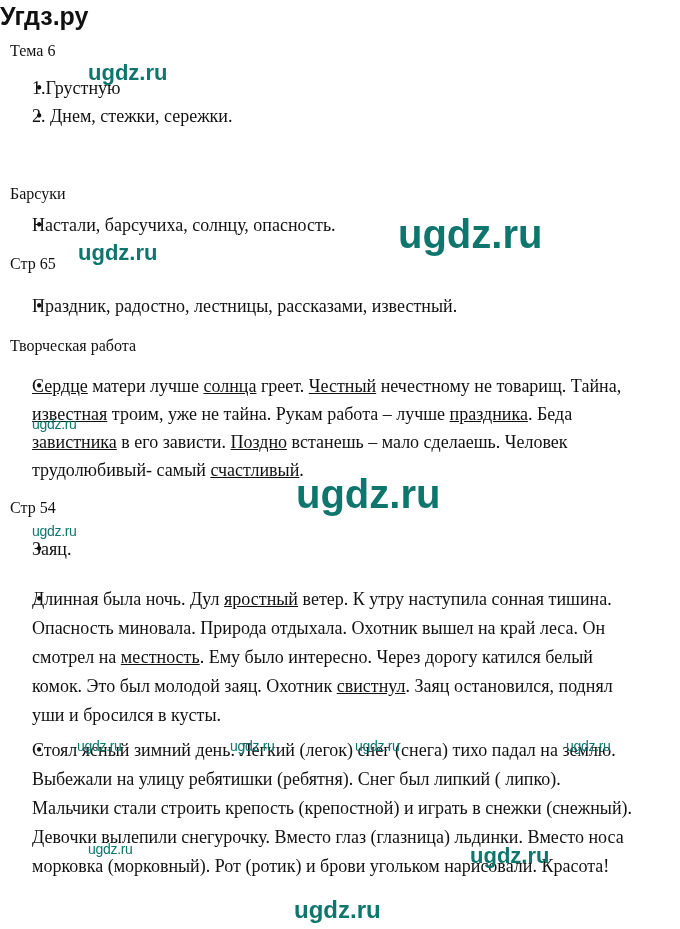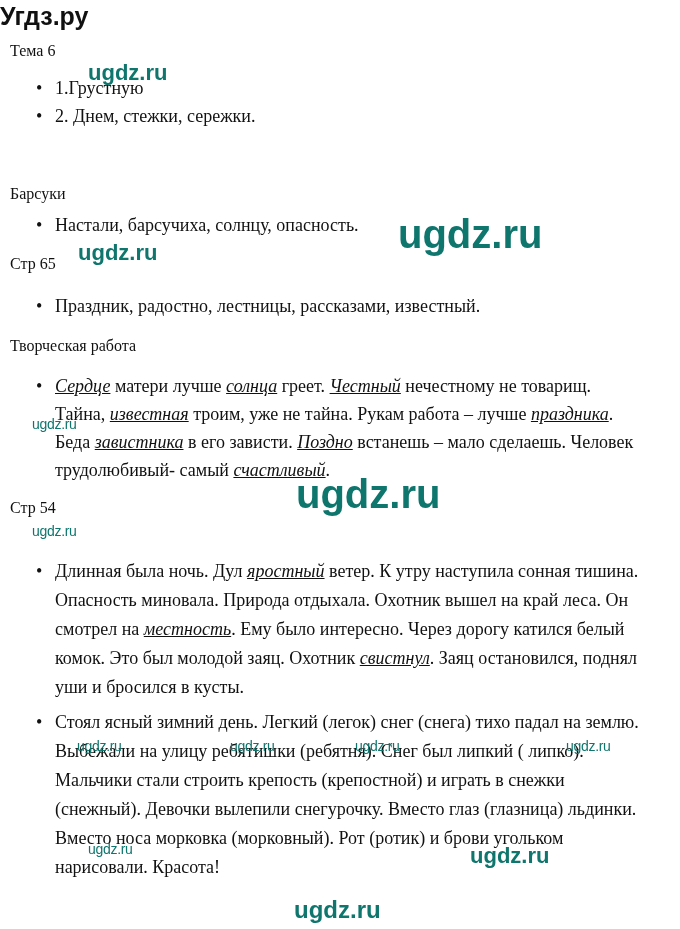--- a/index.html
+++ b/index.html
@@ -12,27 +12,27 @@
     font-family: "Liberation Sans", sans-serif; font-weight: bold; font-size: 25px;
     color: #111;
   }
   .heading {
     position: absolute; left: 10px; font-size: 16px; line-height: 22px;
   }
   ul.bullets {
     position: absolute; left: 0; margin: 0; padding: 0; list-style: none; width: 660px;
   }
   ul.bullets li {
-    position: relative; padding-left: 55px; font-size: 18px; line-height: 28px;
+    position: relative; padding-left: 32px; font-size: 18px; line-height: 28px;
     margin-bottom: 0;
   }
   ul.bullets li::before {
     content: "\2022"; position: absolute; left: 36px; top: 0; font-size: 18px;
   }
-  .u { text-decoration: underline; font-style: italic; }
+  .u { text-decoration: underline; }
   .wm {
     position: absolute; font-family: "Liberation Sans", sans-serif; font-weight: bold;
     color: #0f766e; white-space: nowrap;
   }
   .wm-small { font-size: 14px; font-weight: normal; letter-spacing: -0.3px; }
   .wm-mid { font-size: 22px; }
   .wm-big { font-size: 40px; }
 </style>
 </head>
 <body>
@@ -57,20 +57,21 @@
 
 <div class="heading" style="top:335px">Творческая работа</div>
 <ul class="bullets" style="top:372px">
   <li style="padding-right:20px">
     <span class="u">Сердце</span><span> матери лучше </span><span class="u">солнца</span><span> греет. </span><span class="u">Честный</span><span> нечестному не товарищ. Тайна, </span><span class="u">известная</span><span> троим, уже не тайна. Рукам работа – лучше </span><span class="u">праздника</span><span>. Беда </span><span class="u">завистника</span><span> в его зависти. </span><span class="u">Поздно</span><span> встанешь – мало сделаешь. Человек трудолюбивый- самый </span><span class="u">счастливый</span><span>.</span>
   </li>
 </ul>
 
 <div class="heading" style="top:497px">Стр 54</div>
 <ul class="bullets" style="top:535px">
+  <li>Заяц.</li>
   <li style="margin-top:22px;padding-right:20px;line-height:29px">
     <span>Длинная была ночь. Дул </span><span class="u">яростный</span><span> ветер. К утру наступила сонная тишина. Опасность миновала. Природа отдыхала. Охотник вышел на край леса. Он смотрел на </span><span class="u">местность</span><span>. Ему было интересно. Через дорогу катился белый комок. Это был молодой заяц. Охотник </span><span class="u">свистнул</span><span>. Заяц остановился, поднял уши и бросился в кусты.</span>
   </li>
   <li style="margin-top:6px;padding-right:20px;line-height:29px">Стоял ясный зимний день. Легкий (легок) снег (снега) тихо падал на землю. Выбежали на улицу ребятишки (ребятня). Снег был липкий ( липко). Мальчики стали строить крепость (крепостной) и играть в снежки (снежный). Девочки вылепили снегурочку. Вместо глаз (глазница) льдинки. Вместо носа морковка (морковный). Рот (ротик) и брови угольком нарисовали. Красота!</li>
 </ul>
 
 <div class="wm wm-mid" style="top:60px;left:88px">ugdz.ru</div>
 <div class="wm wm-big" style="top:212px;left:398px">ugdz.ru</div>
 <div class="wm wm-mid" style="top:240px;left:78px">ugdz.ru</div>
 <div class="wm wm-small" style="top:416px;left:32px">ugdz.ru</div>

